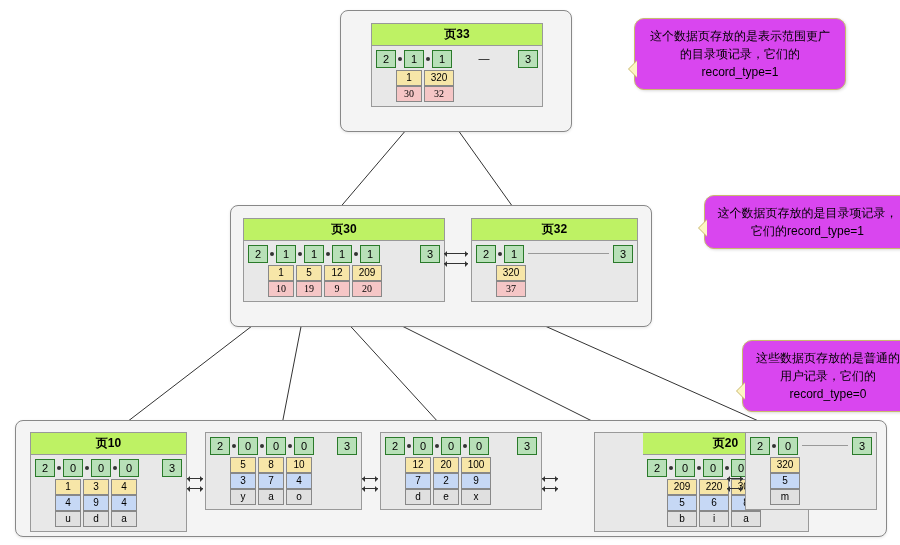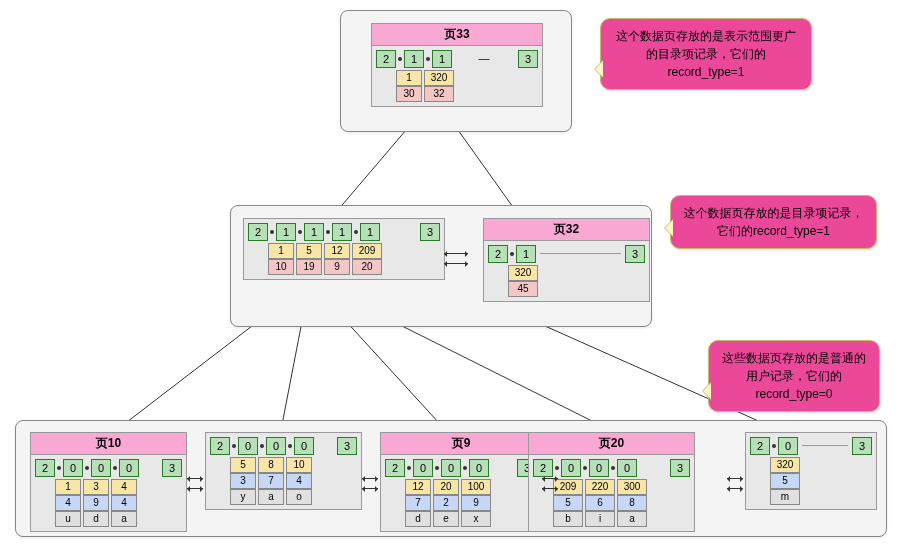--- a/index.html
+++ b/index.html
@@ -19,21 +19,21 @@
     border-radius: 8px;
     background: #f4f4f4;
     box-shadow: 0 1px 3px rgba(0,0,0,0.1);
   }
   .page {
     position: absolute;
     border: 1px solid #999;
     background: #e8e8e8;
   }
   .page-title {
-    background: #f9a8d4;
+    background: #bef264;
     border-bottom: 1px solid #999;
     text-align: center;
     font-weight: bold;
     padding: 2px 0;
     font-size: 12px;
   }
   .rec-row {
     display: flex;
     align-items: flex-start;
     padding: 4px 4px 2px 4px;
@@ -70,34 +70,35 @@
   .ec {
     width: 24px;
     height: 14px;
     border: 1px solid #888;
     text-align: center;
     line-height: 14px;
     font-size: 10px;
   }
   .ec.wide { width: 28px; }
   .ec.key { background: #f7e6a8; }
-  .ec.ptr { background: #f5c6c6; }
+  .ec.ptr { background: #f5c6c6; font-family: Liberation Serif, serif; }
   .ec.val { background: #c6d8f5; }
   .ec.chr { background: #e0e0e0; }
 
   .callout {
     position: absolute;
-    background: #ec4899;
+    background: #d946ef;
     border: 1px solid #c9b96e;
     border-radius: 10px;
     padding: 8px 10px;
     font-size: 12px;
     text-align: center;
     line-height: 1.5;
     box-shadow: 1px 1px 3px rgba(0,0,0,0.15);
+    margin-left: 34px;
   }
   .callout::after {
     content: "";
     position: absolute;
     left: -14px;
     bottom: 12px;
     width: 0; height: 0;
     border: 8px solid transparent;
     border-right-color: #fdf6c4;
   }
@@ -167,20 +168,21 @@
     </div>
   </div>
 </div>
 
 <div class="callout" style="left:600px; top:18px; width:190px;">
   <span>这个数据页存放的是表示范围更广的目录项记录，它们的record_type=1</span>
 </div>
 
 <div class="level-box" style="left:230px; top:205px; width:420px; height:120px;">
   <div class="page" style="left:12px; top:12px; width:200px;">
+    <div class="page-title">页30</div>
     <div class="rec-row">
       <div class="hcell">2</div>
         <div class="dot"></div>
       <div class="hcell">1</div>
         <div class="dot"></div>
       <div class="hcell">1</div>
         <div class="dot"></div>
       <div class="hcell">1</div>
         <div class="dot"></div>
       <div class="hcell">1</div>
@@ -199,33 +201,33 @@
       <div class="entry">
           <div class="ec key">12</div>
           <div class="ec ptr">9</div>
         </div>
       <div class="entry">
           <div class="ec key wide">209</div>
           <div class="ec ptr wide">20</div>
         </div>
     </div>
   </div>
-  <div class="page" style="left:252px; top:12px; width:165px;">
+  <div class="page" style="left:240px; top:12px; width:165px;">
     <div class="page-title">页32</div>
     <div class="rec-row">
       <div class="hcell">2</div>
         <div class="dot"></div>
       <div class="hcell">1</div>
       <div style="flex:1;border-top:1px solid #999;margin:8px 4px 0 4px;"></div>
       <div class="hcell">3</div>
     </div>
     <div class="entries">
       <div class="entry">
           <div class="ec key wide">320</div>
-          <div class="ec ptr wide">45</div>
+          <div class="ec ptr wide">37</div>
         </div>
     </div>
   </div>
 </div>
 <div class="harrow" style="left:444px; top:253px; width:24px;"></div>
 <div class="harrow" style="left:444px; top:263px; width:24px;"></div>
 
 <div class="callout" style="left:670px; top:195px; width:185px;">
   <span>这个数据页存放的是目录项记录，它们的record_type=1</span>
 </div>
@@ -293,21 +295,20 @@
       </div>
     <div class="entry">
         <div class="ec key">10</div>
         <div class="ec val">4</div>
         <div class="ec chr">o</div>
       </div>
   </div>
 </div>
 
 <div class="page" style="left:380px; top:432px; width:160px;">
-  <div class="page-title">页9</div>
   <div class="rec-row">
     <div class="hcell">2</div>
       <div class="dot"></div>
     <div class="hcell">0</div>
       <div class="dot"></div>
     <div class="hcell">0</div>
       <div class="dot"></div>
     <div class="hcell">0</div>
     <div style="flex:1"></div>
     <div class="hcell">3</div>
@@ -324,21 +325,21 @@
         <div class="ec chr">e</div>
       </div>
     <div class="entry">
         <div class="ec key wide">100</div>
         <div class="ec val wide">9</div>
         <div class="ec chr wide">x</div>
       </div>
   </div>
 </div>
 
-<div class="page" style="left:528px; top:432px; width:165px;">
+<div class="page" style="left:594px; top:432px; width:165px;padding-left:48px;">
   <div class="page-title">页20</div>
   <div class="rec-row">
     <div class="hcell">2</div>
       <div class="dot"></div>
     <div class="hcell">0</div>
       <div class="dot"></div>
     <div class="hcell">0</div>
       <div class="dot"></div>
     <div class="hcell">0</div>
     <div style="flex:1"></div>

